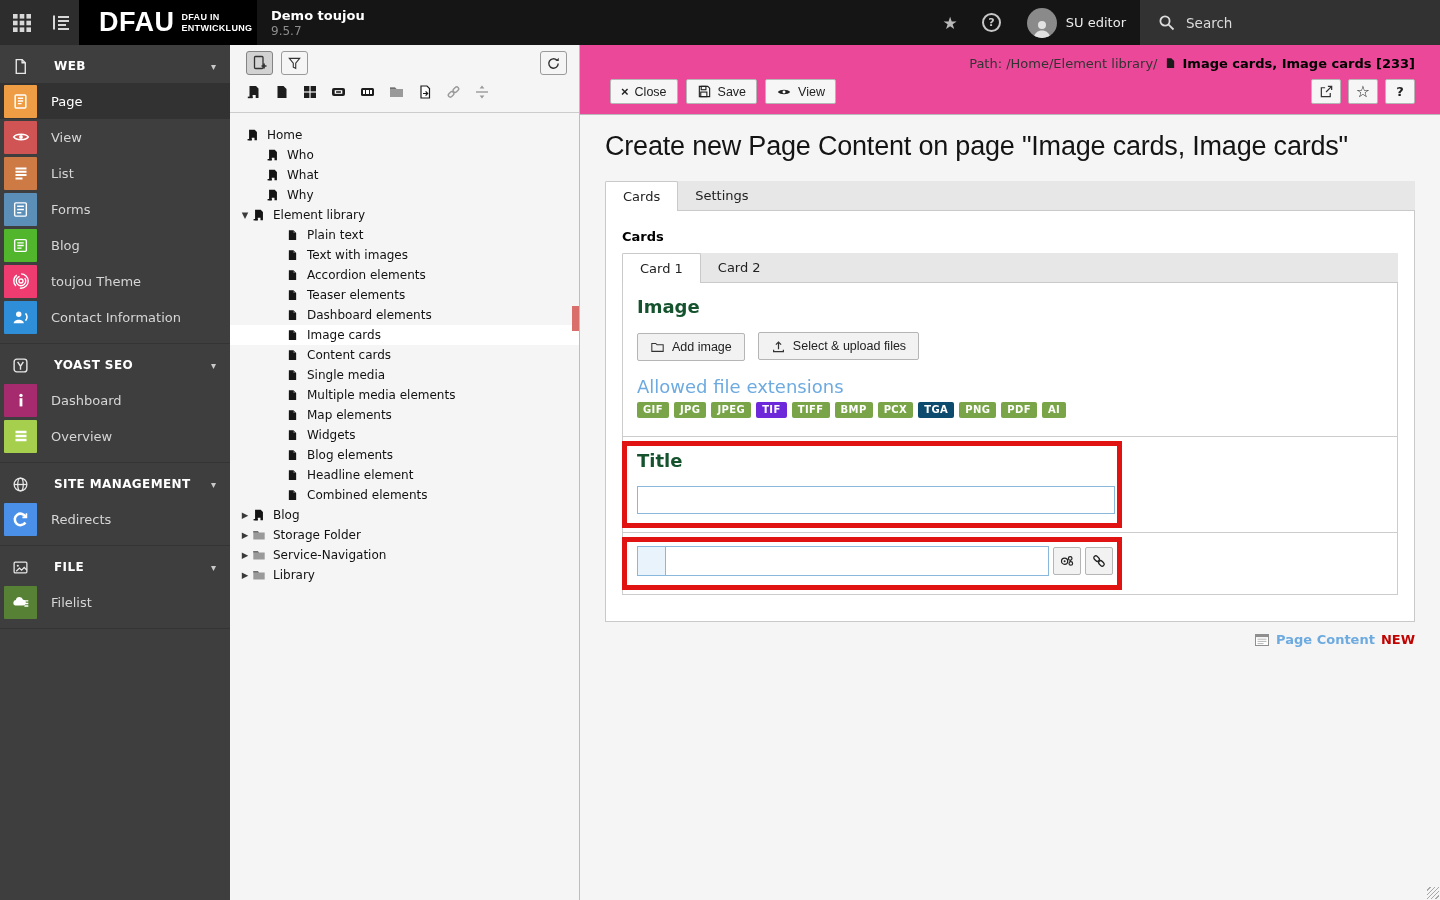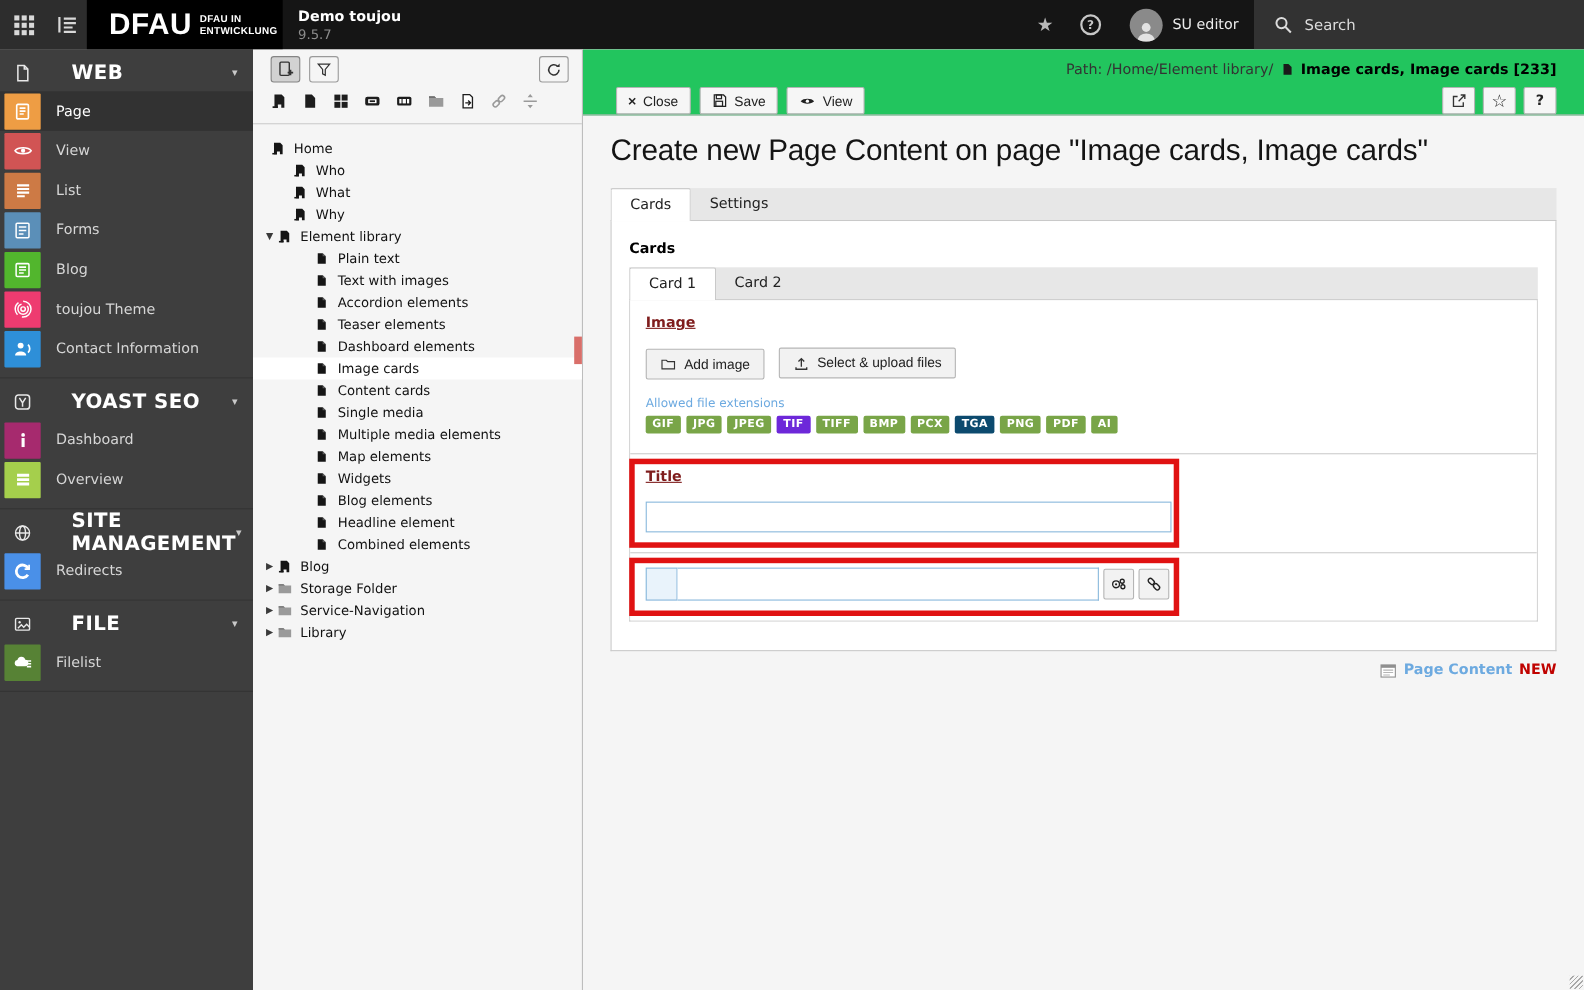--- a/index.html
+++ b/index.html
@@ -28,49 +28,49 @@
   .tb-search-label { font-size:13.5px; color:#dcdcdc; }
 
   
   .shell { display:flex; height:855px; }
 
   
   .modulemenu { width:230px; background:#3e3e3e; flex:none; }
   .mm-section { border-bottom:1px solid #343434; padding:4px 0 8px; }
   .mm-header { height:34px; display:flex; align-items:center; padding-left:4px; color:#fff; cursor:pointer; }
   .mm-hicon { width:33px; display:flex; justify-content:center; flex:none; }
-  .mm-hlabel { flex:1; margin-left:28px; font-size:18px; font-weight:bold; letter-spacing:.4px; }
+  .mm-hlabel { flex:1; margin-left:17px; font-size:12px; font-weight:bold; letter-spacing:.4px; }
   .mm-caret { color:#c9c9c9; font-size:10px; margin-right:14px; }
   .mm-item { height:36px; display:flex; align-items:center; padding-left:4px; color:#d6d6d6; cursor:pointer; }
   .mm-item.active { background:#323232; color:#fff; }
   .mm-icon { width:33px; height:33px; border-radius:1px; display:flex; align-items:center; justify-content:center; flex:none; }
   .mm-label { margin-left:14px; font-size:13px; white-space:nowrap; }
 
   
-  .treepanel { width:300px; background:#f5f5f5; border-right:1px solid #bdbdbd; position:relative; flex:none; }
+  .treepanel { width:350px; background:#f5f5f5; border-right:1px solid #bdbdbd; position:relative; flex:none; }
   .tree-toolbar { height:68px; border-bottom:1px solid #ccc; padding:6px 12px 0 16px; }
   .tt-row1 { display:flex; gap:8px; align-items:center; }
   .tt-btn { width:27px; height:24px; border:1px solid #9a9a9a; border-radius:3px; background:#f5f5f5;
     display:flex; align-items:center; justify-content:center; cursor:pointer; }
   .tt-btn.pressed { background:#d2d2d2; border-color:#848484; }
   .tt-refresh { margin-left:auto; }
   .tt-row2 { display:flex; gap:12px; margin-top:9px; align-items:center; }
   .tt-dragicon { display:flex; cursor:grab; }
   .tree { padding-top:12px; font-size:12px; color:#111; }
   .trow { height:20px; display:flex; align-items:center; cursor:pointer; }
   .trow.selected { background:#fff; }
   .sp0 { width:2px; flex:none; } .sp1 { width:22px; flex:none; } .sp2 { width:42px; flex:none; }
   .tg { width:14px; flex:none; font-size:8.5px; color:#3a3a3a; text-align:center; }
   .ticon { width:14px; height:14px; flex:none; margin-right:7px; display:flex; align-items:center; }
   .tlabel { white-space:nowrap; }
   .tree-marker { position:absolute; right:0; top:261px; width:7px; height:25px; background:#d96f6a; }
 
   
   .content { flex:1; display:flex; flex-direction:column; background:#f5f5f5; position:relative; }
-  .docheader { background:#22c55e; border-bottom:1px solid #b9b9b9; padding:8px 25px 0 30px; flex:none; }
+  .docheader { background:#ec4899; border-bottom:1px solid #b9b9b9; padding:8px 25px 10px 30px; flex:none; }
   .path-row { display:flex; justify-content:flex-end; align-items:center; gap:6px; font-size:13px; color:#333; height:20px; }
   .path-record { font-weight:bold; color:#000; }
   .btn-row { display:flex; margin-top:6px; align-items:center; }
   .db-btn { height:25px; border:1px solid #b5b5b5; background:#f6f6f6; border-radius:2px; display:inline-flex;
     align-items:center; gap:6px; padding:0 10px; font-size:12.5px; color:#222; margin-right:8px; cursor:pointer; }
   .db-x { font-size:13px; font-weight:bold; line-height:1; }
   .db-right { margin-left:auto; display:flex; gap:7px; }
   .db-iconbtn { width:30px; height:25px; border:1px solid #b5b5b5; background:#f6f6f6; border-radius:2px;
     display:flex; align-items:center; justify-content:center; font-size:13px; font-weight:bold; color:#222; cursor:pointer; }
 
@@ -81,25 +81,25 @@
   .tabs { display:flex; background:#e7e7e7; border-bottom:1px solid #c9c9c9; }
   .tab { padding:7px 17px 6px; font-size:13px; color:#222; cursor:pointer; }
   .tab.active { background:#fff; border:1px solid #c9c9c9; border-bottom:none; margin-bottom:-1px;
     border-radius:2px 2px 0 0; padding-bottom:7px; }
 
   .panel { background:#fff; border:1px solid #c9c9c9; border-top:none; padding:16px 16px 26px; }
   .cards-label { font-size:13px; font-weight:bold; margin:2px 0 9px; }
   .fieldsets { border:1px solid #ccc; border-top:none; }
   .fieldset { padding:13px 14px 18px; position:relative; border-top:1px solid #ccc; background:#fff; }
   .fieldset:first-child { border-top:none; }
-  .flabel { font-weight:bold; font-size:13px; margin-bottom:15px; color:#7f1d1d;text-decoration:underline; }
+  .flabel { font-weight:bold; font-size:18px; margin-bottom:15px; color:#14532d; }
   .btn { display:inline-flex; align-items:center; gap:7px; height:28px; padding:0 12px; background:#f2f2f2;
     border:1px solid #b5b5b5; border-radius:2px; font-size:12.5px; color:#222; cursor:pointer; }
   .btn + .btn { margin-left:8px; }
-  .allowed { font-size:11px; margin:15px 0 5px; cursor:pointer; }
+  .allowed { font-size:18px; margin:15px 0 5px; cursor:pointer; }
   .badges { display:flex; gap:5px; }
   .badge { color:#fff; font-size:10px; font-weight:bold; padding:2px 6px 3px; border-radius:2px; letter-spacing:.4px;text-align:center; }
   .text-input { display:block; width:478px; height:28px; border:1px solid #89b8dc; background:#fff; padding:0 8px;
     font-size:13px; font-family:"DejaVu Sans",sans-serif; outline:none; }
   .link-row { display:flex; align-items:center; }
   .link-prefix { width:29px; height:30px; background:#e9f3fb; border:1px solid #89b8dc; flex:none; }
   .link-input { width:383px; height:30px; border:1px solid #89b8dc; border-left:none; background:#fff; padding:0 8px;
     font-size:13px; font-family:"DejaVu Sans",sans-serif; outline:none; }
   .link-btn { width:28px; height:28px; border:1px solid #b5b5b5; background:#f2f2f2; border-radius:2px;
     display:flex; align-items:center; justify-content:center; margin-left:4px; cursor:pointer; }

